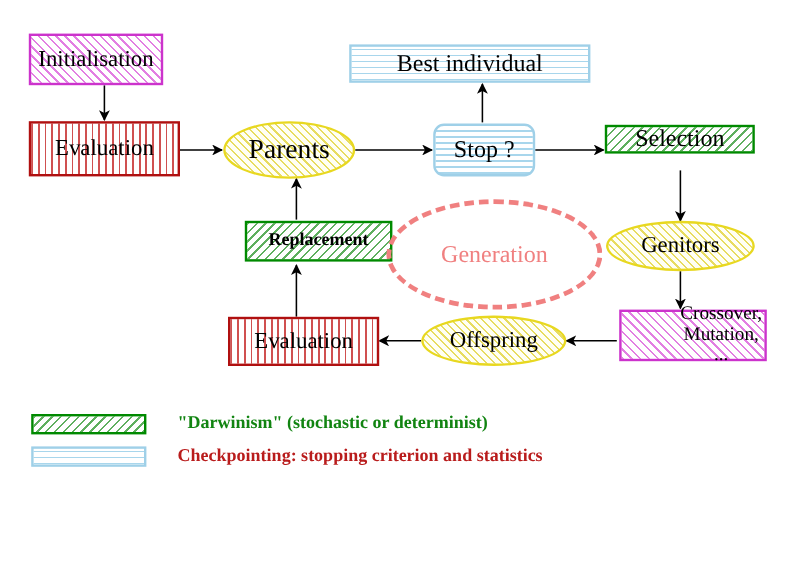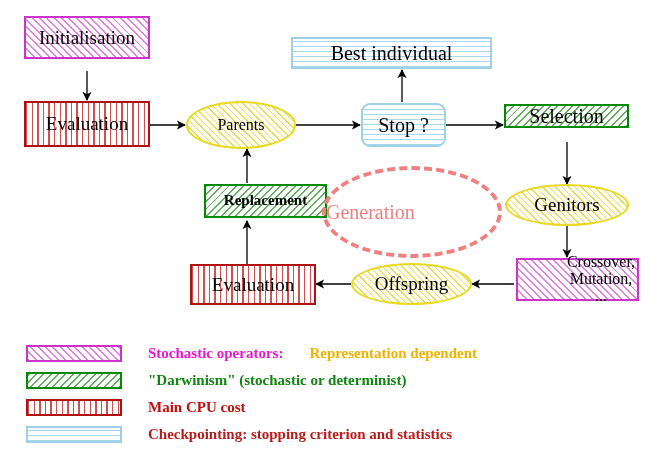--- a/index.html
+++ b/index.html
@@ -84,21 +84,21 @@
     padding: 0 2px;
   }
 
   
   #generation-ellipse {
     position: absolute;
     border: 4px dashed #F08080;
     border-radius: 50%;
     display: flex;
     align-items: center;
-    justify-content: flex-start;
+    justify-content: center;
     color: #F08080;
     background: transparent;
   }
 
   
   #legend {
     position: absolute;
     left: 26px;
     top: 341px;
     width: 620px;
@@ -158,29 +158,29 @@
       <line x1="514" y1="284" x2="472" y2="284"></line>
 
       <line x1="351" y1="284" x2="316" y2="284"></line>
 
       <line x1="247" y1="264" x2="247" y2="221"></line>
 
       <line x1="247" y1="183" x2="247" y2="149"></line>
     </g>
   </svg>
 
-  <div class="node fill-magenta" id="n-initialisation" style="left:24px; top:16px; width:126px; height:43px; font-size:19px;">
+  <div class="node fill-magenta" id="n-initialisation" style="left:24px; top:28px; width:112px; height:43px; font-size:19px;">
     <span class="node-label">Initialisation</span>
   </div>
 
   <div class="node fill-red" id="n-evaluation-top" style="left:24px; top:101px; width:126px; height:46px; font-size:19px;">
     <span class="node-label">Evaluation</span>
   </div>
 
-  <div class="node fill-yellow ellipse" id="n-parents" style="left:186px; top:101px; width:110px; height:48px; font-size:16px;">
+  <div class="node fill-yellow ellipse" id="n-parents" style="left:186px; top:101px; width:110px; height:48px; font-size:23px;">
     <span class="node-label">Parents</span>
   </div>
 
   <div class="node fill-blue rounded" id="n-stop" style="left:361px; top:103px; width:85px; height:44px; font-size:20px;">
     <span class="node-label">Stop ?</span>
   </div>
 
   <div class="node fill-blue" id="n-best-individual" style="left:291px; top:37px; width:201px; height:32px; font-size:20px;">
     <span class="node-label">Best individual</span>
   </div>
@@ -209,35 +209,26 @@
   <div class="node fill-green" id="n-replacement" style="left:204px; top:184px; width:123px; height:34px; font-size:15px;font-weight:bold;">
     <span class="node-label">Replacement</span>
   </div>
 
   <div id="generation-ellipse" style="left:322px; top:166px; width:172px; height:84px; font-size:20px;">
     <span>Generation</span>
   </div>
 
   <div id="legend">
 
-    <div class="legend-row">
-      <span class="legend-swatch fill-magenta"></span>
-      <span class="legend-text c-magenta">Stochastic operators:</span>
-      <span class="legend-text c-gold">Representation dependent</span>
-    </div>
 
     <div class="legend-row">
       <span class="legend-swatch fill-green"></span>
       <span class="legend-text c-green">"Darwinism" (stochastic or determinist)</span>
     </div>
 
-    <div class="legend-row">
-      <span class="legend-swatch fill-red"></span>
-      <span class="legend-text c-red">Main CPU cost</span>
-    </div>
 
     <div class="legend-row">
       <span class="legend-swatch fill-blue"></span>
       <span class="legend-text c-lblue">Checkpointing: stopping criterion and statistics</span>
     </div>
 
   </div>
 
 </div>
 

